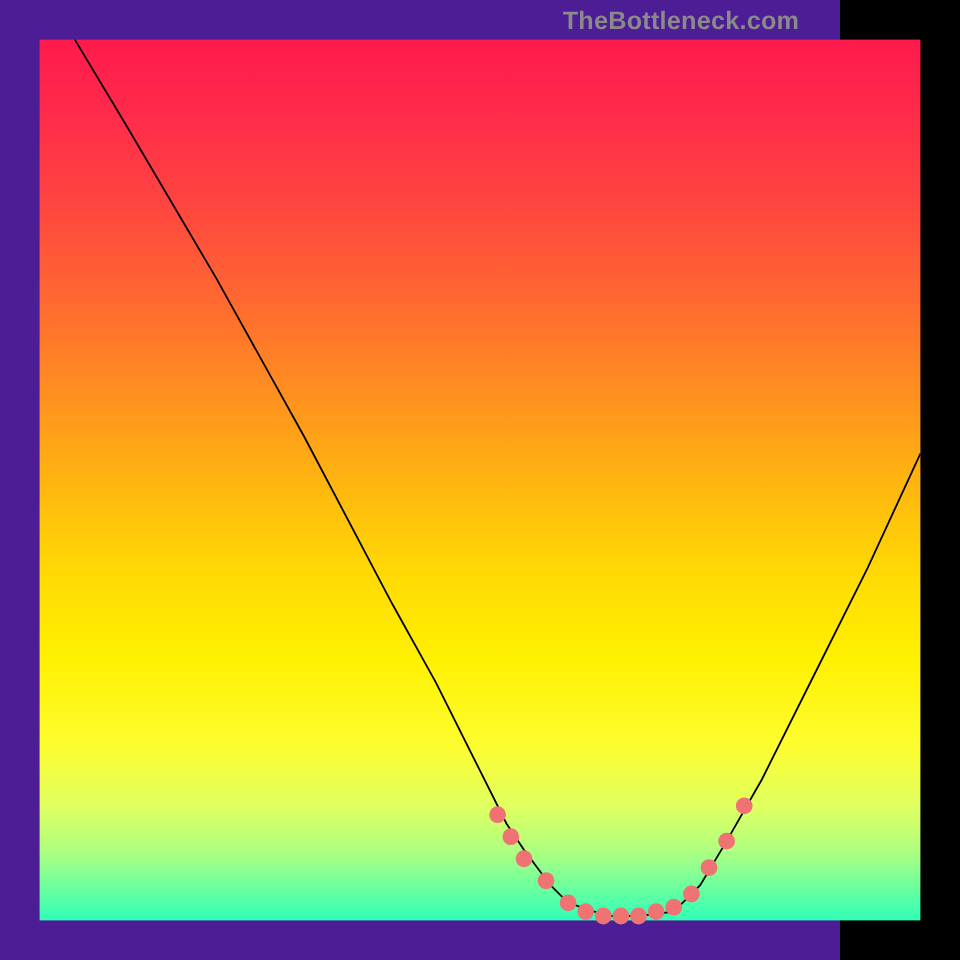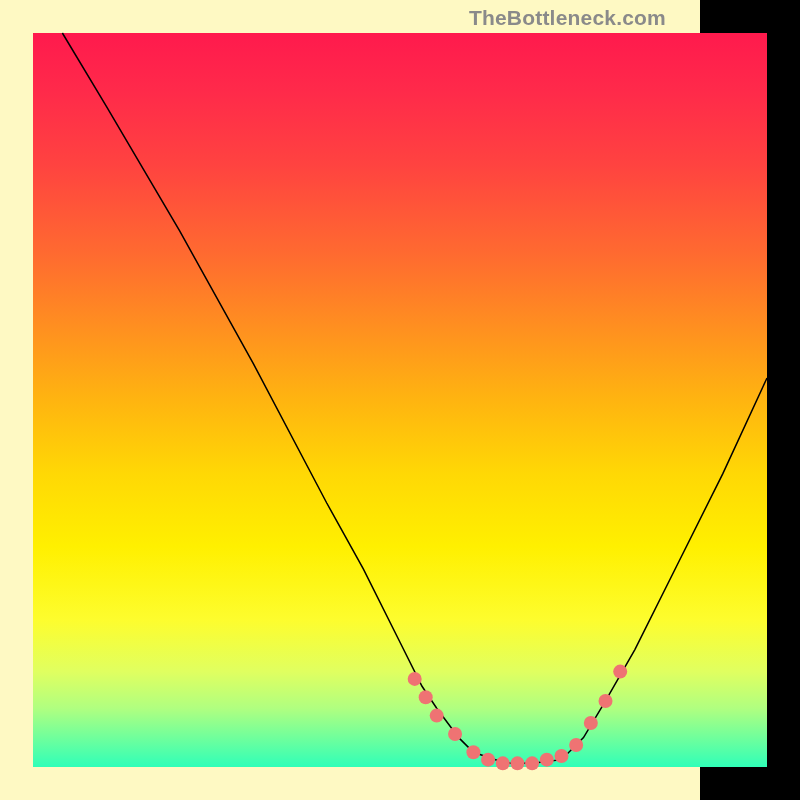--- a/index.html
+++ b/index.html
@@ -1,21 +1,21 @@
 <!DOCTYPE html>
 <html><head>
 <meta charset="utf-8">
 <style>
   * { margin: 0; padding: 0; box-sizing: border-box; }
   html, body { width: 800px; height: 800px; overflow: hidden; background: #000; }
   .wrapper {
     position: relative;
     width: 700px;
     height: 800px;
-    background: #fef9c3;
+    background: #4c1d95;
   }
   .plot-area {
     position: absolute;
     left: 33px;
     top: 33px;
     width: 734px;
     height: 734px;
     background: linear-gradient(to bottom,
       #ff1a4d 0%,
       #ff2a4a 8%,

